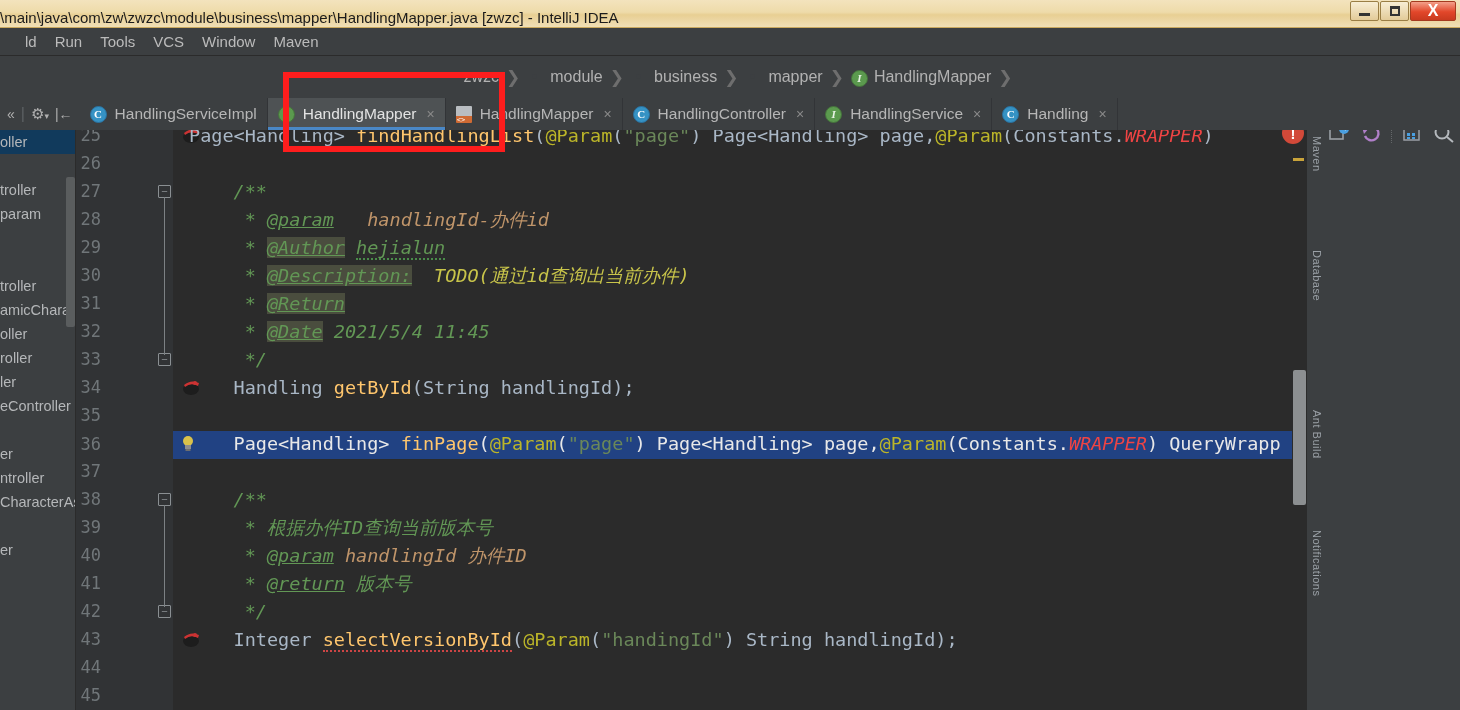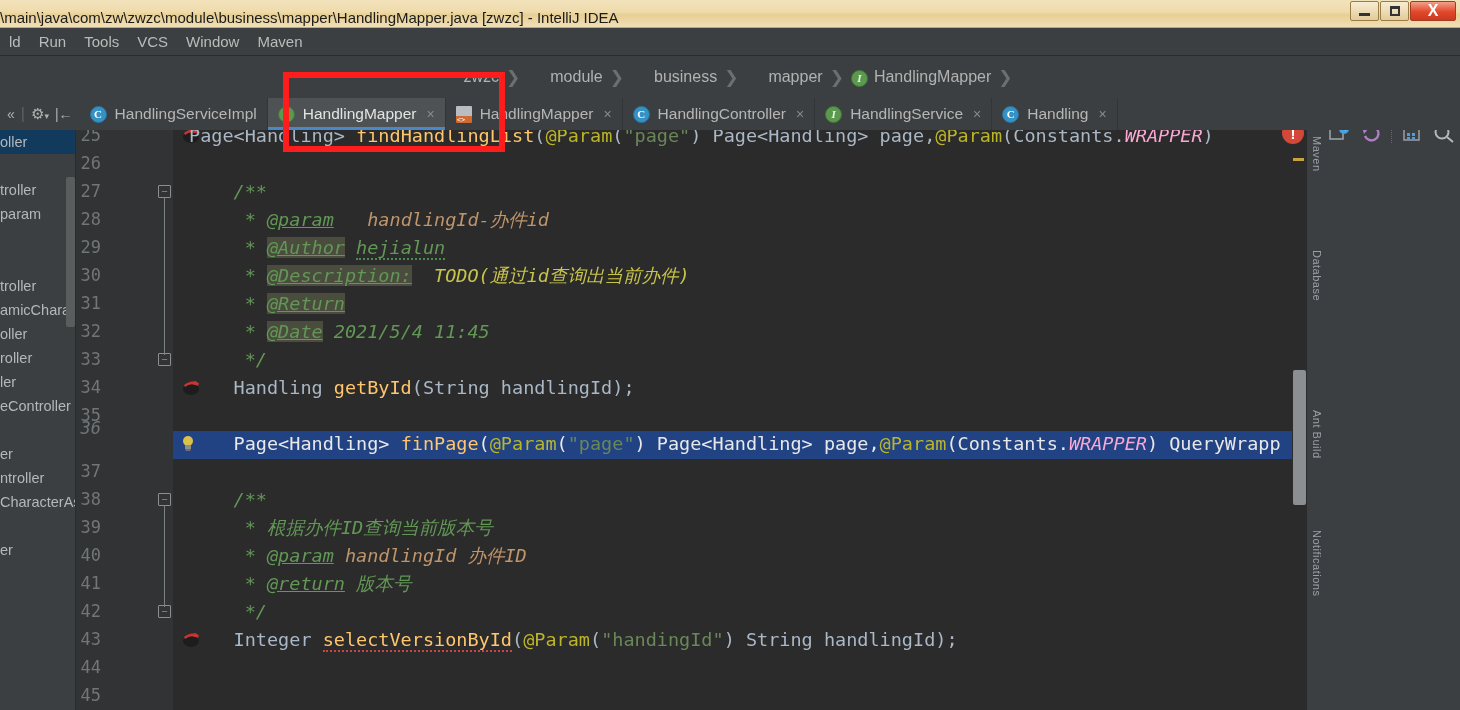--- a/index.html
+++ b/index.html
@@ -35,21 +35,21 @@
     background: linear-gradient(to bottom,#f3a08a,#e2472a 55%,#c93a1f);
     border: 1px solid #a53b20; color: #fff; font-weight: bold; font-size: 16px;
   }
   .min-glyph { display:block; width:11px; height:3px; background:#333; margin-top:6px; }
   .max-glyph { display:block; width:10px; height:10px; border:2px solid #333; border-top-width:3px; }
 
   
   .menubar {
     position: absolute; top: 28px; left: 0; width: 1460px; height: 28px;
     background: #3c3f41; border-bottom: 1px solid #2b2b2b;
-    display: flex; align-items: center; padding-left: 0px;
+    display: flex; align-items: center; padding-left: 16px;
   }
   .menu-item {
     font-size: 15px; color: #bbbbbb; padding: 3px 9px; white-space: nowrap;
   }
 
   
   .navbar {
     position: absolute; top: 56px; left: 0; width: 1460px; height: 42px;
     background: #3c3f41; display: flex; align-items: center; justify-content: center;
   }
@@ -197,21 +197,21 @@
   .cmt { color: #629755; font-style: italic; }
   .tag { color: #629755; font-style: italic; text-decoration: underline; background:#4a4d3e; }
   .tagp { color: #629755; font-style: italic; text-decoration: underline; }
   .cmt-param { color: #c0956a; font-style: italic; }
   .todo { color: #c8c44a; font-style: italic; }
   .type { color: #a9b7c6; }
   .mth { color: #ffc66d; }
   .mth-err { color: #ffc66d; border-bottom: 2px dotted #cc4545; }
   .ann { color: #bbb529; }
   .str { color: #6a8759; }
-  .stat { color: #f9a8d4; font-style: italic; }
+  .stat { color: #ef4444; font-style: italic; }
   .err-wave { border-bottom: 2px dotted #4a8c4a; }
   .sel-fg { color: #e8e8e8; }
 
   
   .stripe {
     position: absolute; right: 18px; top: 0; width: 14px; height: 580px;
     background: #2b2b2b;
   }
   .stripe-mark { position: absolute; right: 2px; width: 11px; height: 3px; }
   .err-badge {
@@ -450,21 +450,21 @@
           <div class="gline" style="top: 23px;">26</div>
           <div class="gline" style="top: 51px;">27</div>
           <div class="gline" style="top: 79px;">28</div>
           <div class="gline" style="top: 107px;">29</div>
           <div class="gline" style="top: 135px;">30</div>
           <div class="gline" style="top: 163px;">31</div>
           <div class="gline" style="top: 191px;">32</div>
           <div class="gline" style="top: 219px;">33</div>
           <div class="gline" style="top: 247px;">34</div>
           <div class="gline" style="top: 275px;">35</div>
-          <div class="gline" style="top: 288px; font-style: italic;">36</div>
+          <div class="gline" style="top: 304px;">36</div>
           <div class="gline" style="top: 331px;">37</div>
           <div class="gline" style="top: 359px;">38</div>
           <div class="gline" style="top: 387px;">39</div>
           <div class="gline" style="top: 415px;">40</div>
           <div class="gline" style="top: 443px;">41</div>
           <div class="gline" style="top: 471px;">42</div>
           <div class="gline" style="top: 499px;">43</div>
           <div class="gline" style="top: 527px;">44</div>
           <div class="gline" style="top: 555px;">45</div>
           <div class="fold" style="top: 55px;">−</div>

